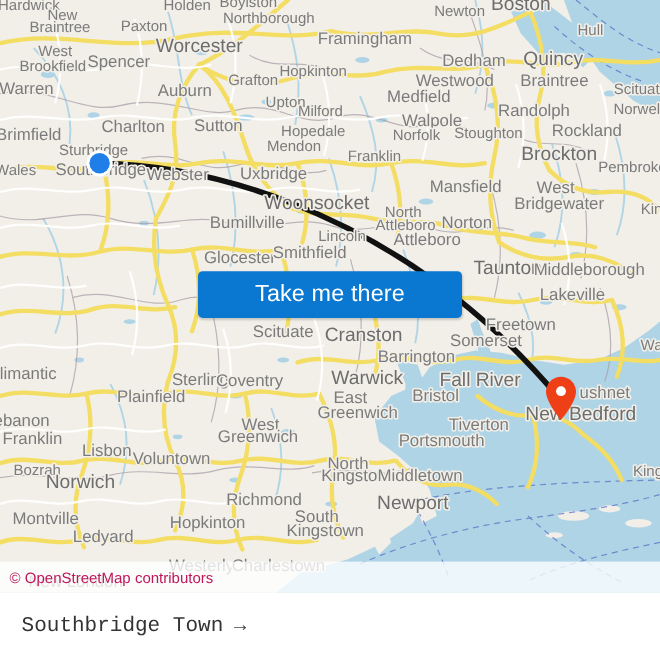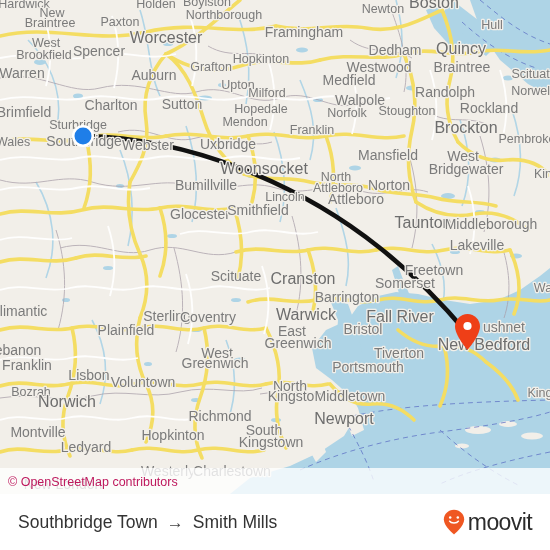--- a/index.html
+++ b/index.html
@@ -58,21 +58,21 @@
 
   
   .footer{
     position:absolute;left:0;top:494px;width:550px;height:56px;
     background:#ffffff;
     display:flex;align-items:center;
     padding:0 18px;box-sizing:border-box;
   }
   .route-title{
     display:flex;align-items:center;gap:9px;
-    font-size:17.5px;color:#333333;white-space:nowrap;
+    font-size:17.5px;color:#333333;white-space:nowrap;font-family:Liberation Mono, monospace;
   }
   .route-arrow{font-size:17px;color:#444;line-height:1;}
   .brand{
     margin-left:auto;display:flex;align-items:center;gap:3px;
   }
   .brand-word{
     font-size:23px;color:#2b2b2b;letter-spacing:-.6px;
     font-family:"Liberation Sans", sans-serif;
   }
 </style>
@@ -402,31 +402,22 @@
 
     <svg style="position:absolute;left:453px;top:313px;" width="29" height="38" viewBox="0 0 29 38">
       <path d="M14.5,1 C7.6,1 2,6.6 2,13.5 C2,22.5 14.5,37 14.5,37 C14.5,37 27,22.5 27,13.5 C27,6.6 21.4,1 14.5,1 Z" fill="#ef3f17"></path>
       <circle cx="14.5" cy="13" r="4.1" fill="#ffffff"></circle>
     </svg>
 
     <div class="attrib-band"></div>
     <div class="attrib-text">© OpenStreetMap contributors</div>
   </div>
 
+  <button class="cta">Take me there</button>
 
   <div class="footer">
     <div class="route-title">
       <span>Southbridge Town</span>
       <span class="route-arrow">→</span>
-      <span>Smith Mills</span>
-    </div>
-    <div class="brand">
-      <svg width="22" height="26" viewBox="0 0 22 26">
-        <path d="M11,0.8 C5.2,0.8 0.8,5.2 0.8,10.6 C0.8,17.3 11,25.4 11,25.4 C11,25.4 21.2,17.3 21.2,10.6 C21.2,5.2 16.8,0.8 11,0.8 Z" fill="#ef5722"></path>
-        <circle cx="7.2" cy="8.6" r="1.25" fill="#ffffff"></circle>
-        <circle cx="14.8" cy="8.6" r="1.25" fill="#ffffff"></circle>
-        <path d="M6.6,12.2 C8,14.6 14,14.6 15.4,12.2" stroke="#ffffff" stroke-width="1.5" fill="none" stroke-linecap="round"></path>
-      </svg>
-      <span class="brand-word">moovit</span>
     </div>
   </div>
 
 </div>
 
 </body></html>

